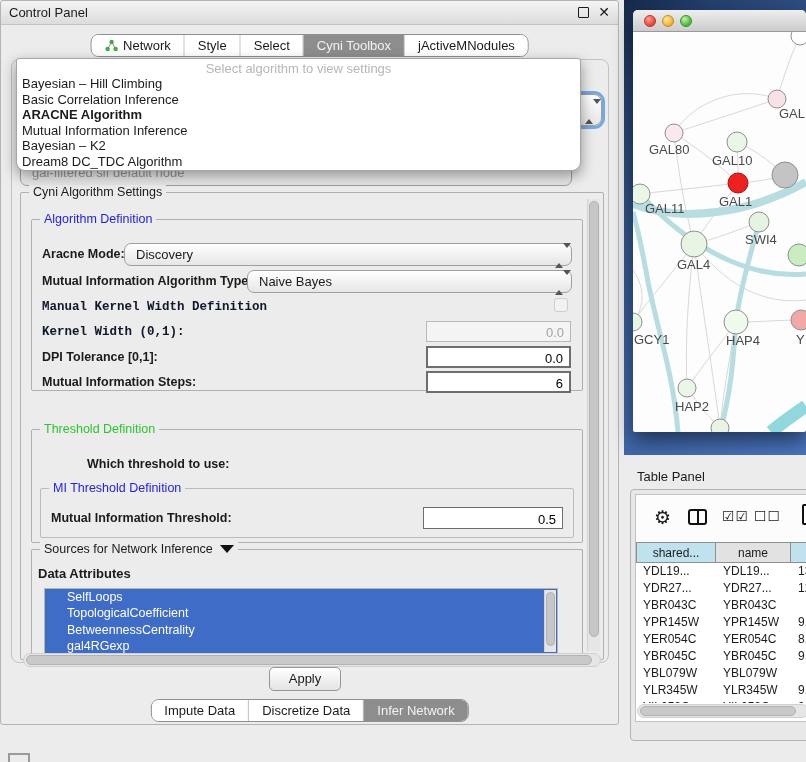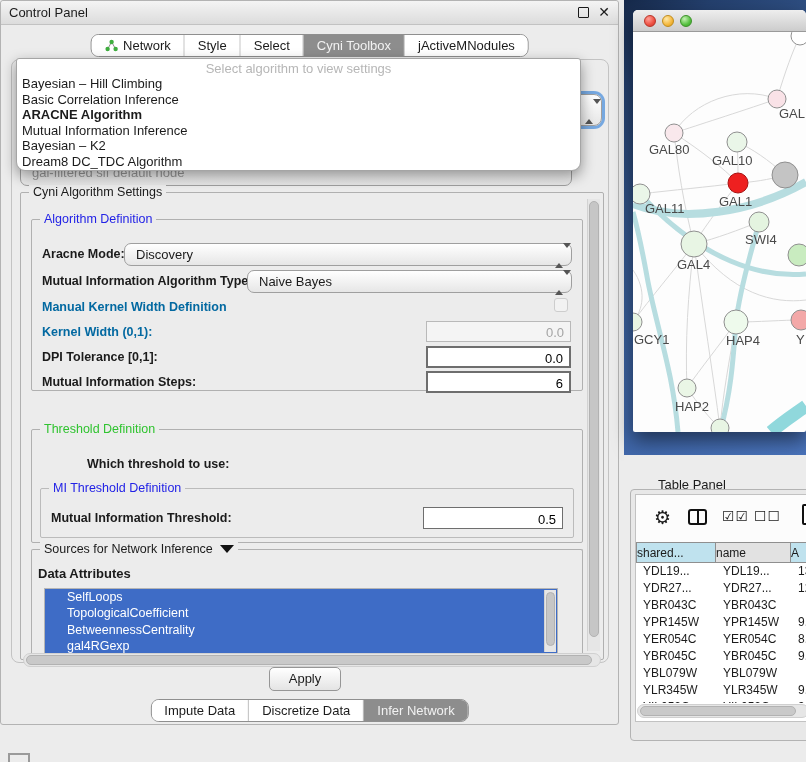--- a/index.html
+++ b/index.html
@@ -35,21 +35,21 @@
   .combo .cval { position:absolute; left:11px; top:3px; }
   .combo .arrows { position:absolute; right:8px; top:4px; width:8px; }
   .tri-up { width:0; height:0; border-left:4px solid transparent; border-right:4px solid transparent;
     border-bottom:5px solid #555; margin-bottom:2px; }
   .tri-dn { width:0; height:0; border-left:4px solid transparent; border-right:4px solid transparent;
     border-top:5px solid #555; }
   .tfield { position:absolute; height:22px; background:#fff; border:2px solid #6e6e6e;
     font-size:13px; text-align:right; padding:2px 6px 0 0; }
   .tfield.dis { border:1px solid #b9b9b9; background:#f4f4f4; color:#a4a4a4; height:21px; }
   .blab { position:absolute; font-size:12.5px; font-weight:bold; }
-  .blab.dis { color:#0369a1; }
+  .blab.dis { color:#0f172a;font-family:Liberation Mono, monospace; }
 
   
   .group { position:absolute; border:1px solid #b0b0b0; border-radius:2px; }
   .gtitle { position:absolute; top:-8px; left:8px; background:#ececec; padding:0 4px;
     font-size:12.5px; white-space:nowrap; }
   .gtitle.blue { color:#2222e6; }
   .gtitle.green { color:#2fc32f; }
 
   
   .combo.focused { box-shadow:0 0 0 3px rgba(98,156,222,.85); }
@@ -105,37 +105,37 @@
     background:linear-gradient(#eeeeee,#cccccc); border-bottom:1px solid #9a9a9a; }
   .tl { position:absolute; top:5px; width:12px; height:12px; border-radius:50%; }
   .tl.red { left:11px; background:radial-gradient(circle at 35% 30%,#ff9f97,#ee5042 60%,#c43a2e); border:1px solid #b83327;}
   .tl.yellow { left:29px; background:radial-gradient(circle at 35% 30%,#ffe9a8,#f4b73c 60%,#d2981e); border:1px solid #c08c1c;}
   .tl.green { left:47px; background:radial-gradient(circle at 35% 30%,#c5f0b4,#55c140 60%,#3b9e2c); border:1px solid #3b9128;}
   .net-canvas { position:absolute; left:0; top:22px; }
 
   
   .table-title { position:absolute; left:624px; top:455px; width:182px; height:34px;
     background:#ececec; font-size:13px; }
-  .table-title span { position:absolute; left:13px; top:22px;margin-left:21px; }
+  .table-title span { position:absolute; left:13px; top:14px; }
   .table-window { position:absolute; left:630px; top:489px; width:180px; height:252px;
     background:#e8e8e8; border:1px solid #b3b3b3; border-radius:4px; }
   .table-inner { position:absolute; left:4px; top:4px; width:176px; height:228px;
     background:#fff; border:1px solid #c2c2c2; }
   .ttoolbar { position:absolute; left:0; top:0; width:100%; height:47px; background:#fcfcfc; }
   .gear { position:absolute; left:18px; top:11px; font-size:19px; color:#1a1a1a; }
   .colicon { position:absolute; left:52px; top:14px; width:19px; height:16px;
     border:2.5px solid #111; border-radius:3px; }
   .colicon span { position:absolute; left:6.5px; top:0; width:2.5px; height:100%; background:#111; }
   .checks { position:absolute; top:13px; font-size:14px; letter-spacing:1px; color:#1a1a1a; }
   .checks.on { left:86px; }
   .checks.off { left:118px; }
   .docicon { position:absolute; left:166px; top:9px; width:17px; height:21px;
     border:2.5px solid #111; border-radius:2px; background:#fff; }
   .thead { position:absolute; left:0; top:47px; width:220px; height:21px; display:flex; }
-  .thcell { border:1px solid #8f8f8f; border-left:none; font-size:12px; 
+  .thcell { border:1px solid #8f8f8f; border-left:none; font-size:12px; text-align:center;
     padding-top:3px; overflow:hidden; white-space:nowrap; }
   .thcell:first-child { border-left:1px solid #8f8f8f; }
   .thcell.blue { background:#bfe2ee; }
   .thcell.gray { background:#e2e2e2; }
   .c0 { width:80px; } .c1 { width:75px; } .c2 { width:64px; }
   .tbody { position:absolute; left:0; top:68px; width:220px; height:140px; overflow:hidden; }
   .trow { display:flex; height:17px; }
   .tcell { font-size:12px; padding:1px 0 0 7px; white-space:nowrap; overflow:hidden; }
   .tb-hscroll { position:absolute; left:1px; top:209px; width:172px; }
 

